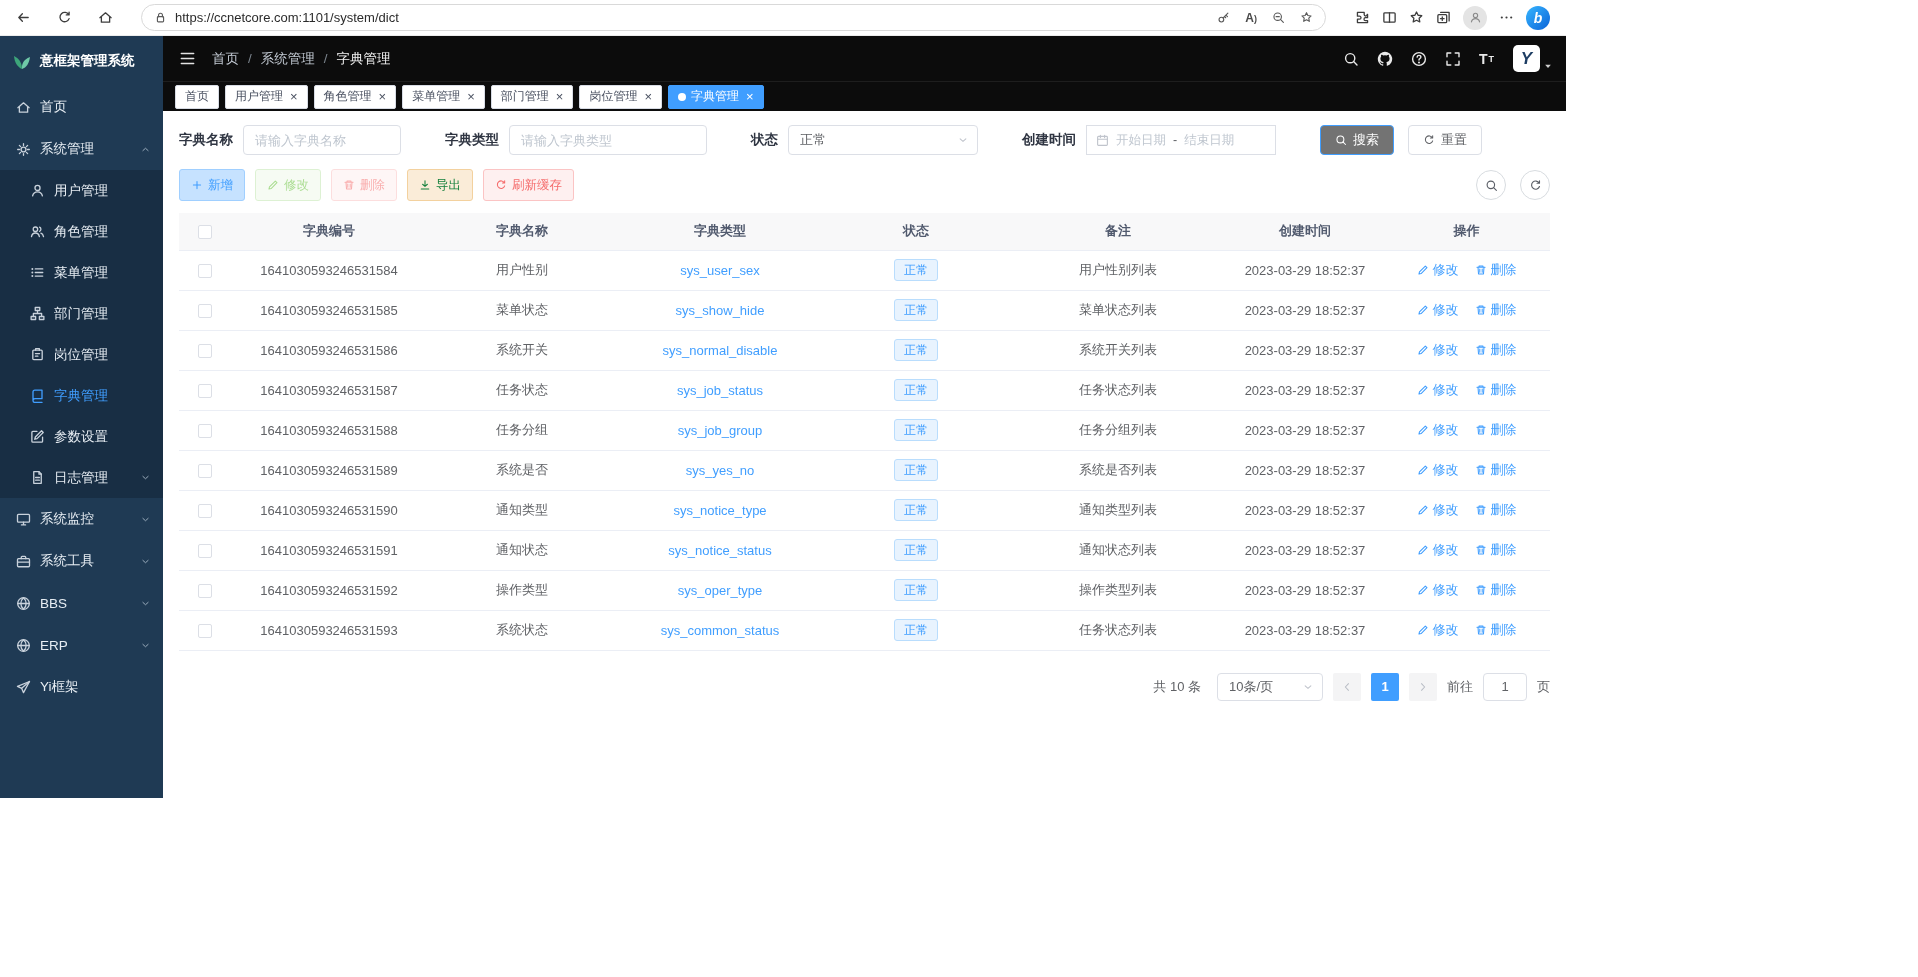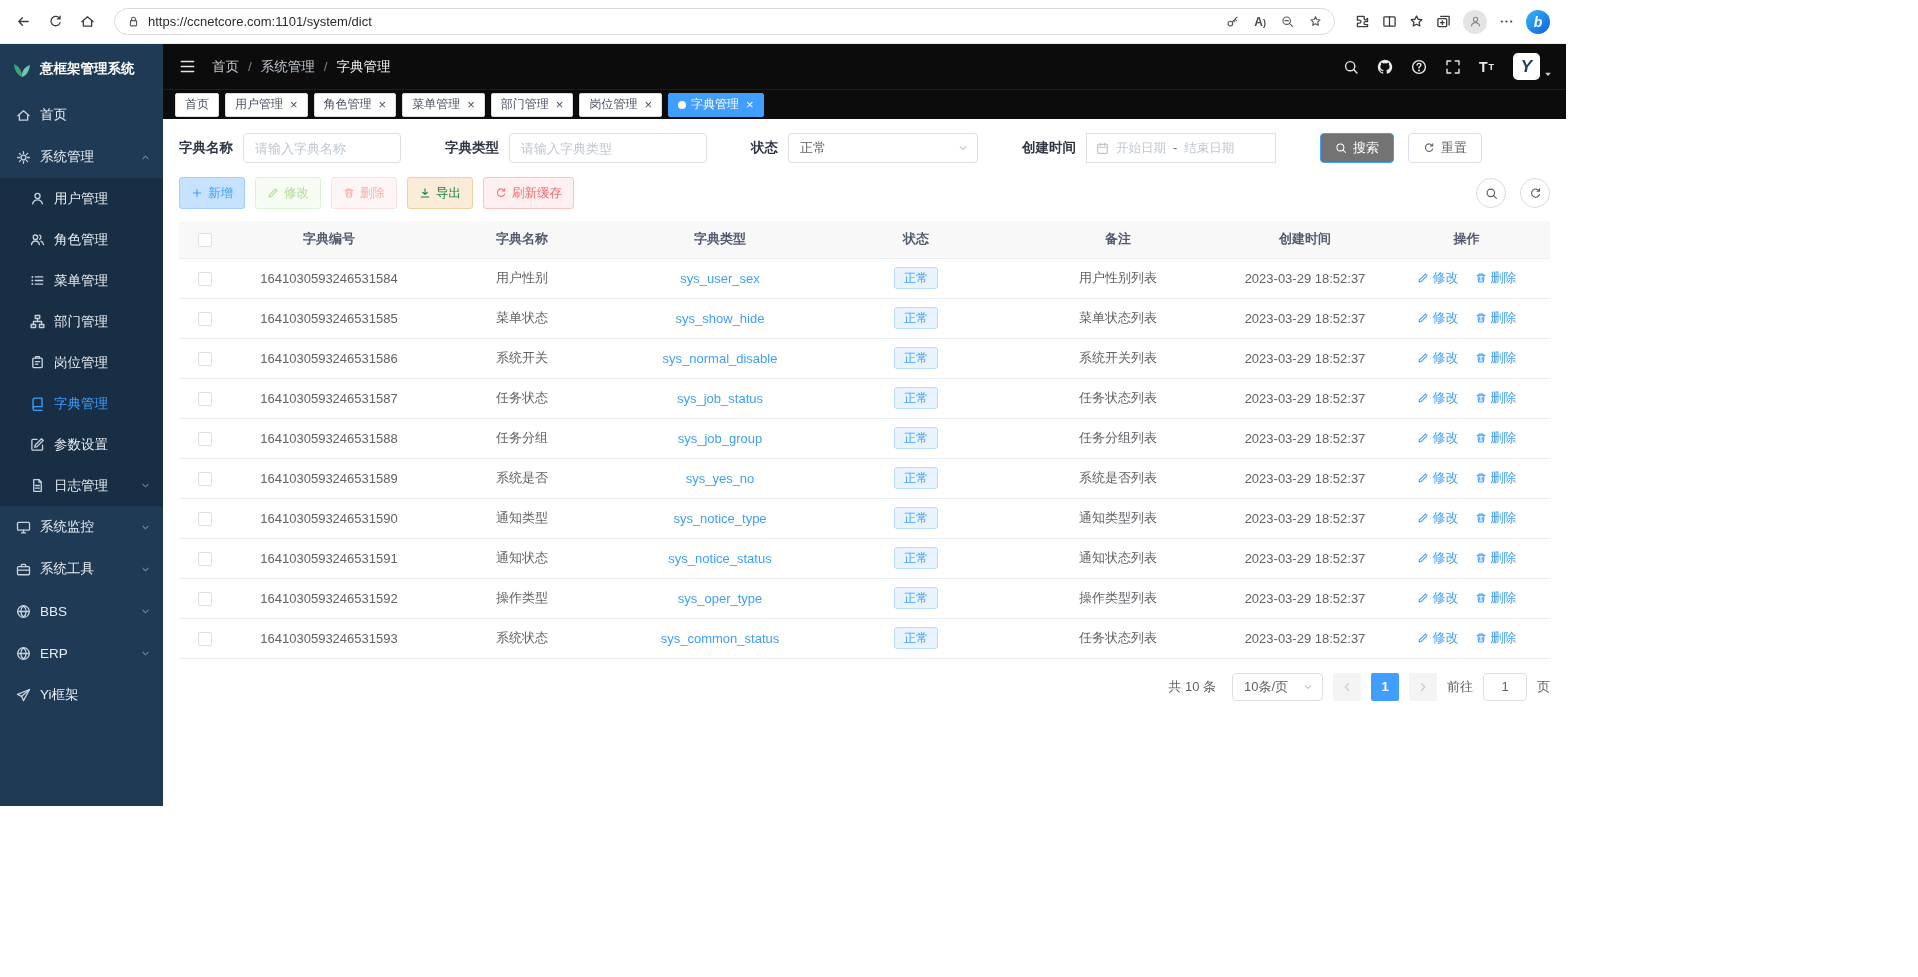--- a/index.html
+++ b/index.html
@@ -3,21 +3,21 @@
 <meta charset="utf-8">
 <style>
   *{box-sizing:border-box;margin:0;padding:0}
   html,body{background:#fff}
   body{width:1918px;height:977px;font-family:"Liberation Sans","DejaVu Sans",sans-serif;color:#333;overflow:hidden}
   .icon{display:inline-flex;width:1em;height:1em;flex-shrink:0}
   .icon svg{width:100%;height:100%;display:block}
   .window{width:1566px;height:798px;background:#fff;position:relative}
 
   
-  .browser-bar{height:44px;display:flex;align-items:center;padding:0 8px;gap:2px;background:#fff;border-bottom:1px solid #ececec}
+  .browser-bar{height:36px;display:flex;align-items:center;padding:0 8px;gap:11px;background:#fff;border-bottom:1px solid #ececec}
   .nav-btn{width:30px;height:30px;display:inline-flex;align-items:center;justify-content:center;border:none;background:transparent;color:#3d3d3d;font-size:15px;border-radius:6px;cursor:pointer}
   .url-bar{flex:1;height:27px;border:1px solid #d9d9d9;border-radius:14px;display:flex;align-items:center;padding:0 12px;gap:8px;background:#fff;margin:0 10px;cursor:text}
   .url-bar .icon{font-size:13px;color:#5a5a5a}
   .url-text{font-size:13px;color:#2b2b2b;flex:1;white-space:nowrap;overflow:hidden}
   .url-icons{display:flex;gap:15px;align-items:center;font-size:14px;color:#4a4a4a}
   .ra{font-size:12px;font-weight:700;color:#4a4a4a;cursor:pointer}
   .ra small{font-size:9px}
   .browser-right{display:flex;align-items:center;gap:12px;padding:0 8px;font-size:15px;color:#3d3d3d}
   .browser-right .icon{cursor:pointer}
   .avatar-circle{width:24px;height:24px;border-radius:50%;background:#e4e4e4;display:flex;align-items:center;justify-content:center;color:#8a8a8a;font-size:13px;cursor:pointer}
@@ -90,23 +90,23 @@
 
   .dict-table{width:100%;border-collapse:collapse;table-layout:fixed}
   .dict-table th{height:37px;background:#f8f8f9;color:#515a6e;font-size:13px;font-weight:700;border-bottom:1px solid #ebeef5;text-align:center;white-space:nowrap}
   .dict-table td{height:40px;border-bottom:1px solid #ebeef5;font-size:13px;color:#606266;text-align:center;white-space:nowrap;overflow:hidden;text-overflow:ellipsis}
   .checkbox{display:inline-block;width:14px;height:14px;border:1px solid #dcdfe6;border-radius:2px;background:#fff;cursor:pointer;vertical-align:middle}
   .type-link{color:#409eff;cursor:pointer;text-decoration:none}
   .tag{display:inline-block;height:22px;line-height:20px;padding:0 9px;background:#e8f3fe;border:1px solid #b9ddfd;color:#409eff;border-radius:3px;font-size:12px}
   .ops .op{color:#409eff;cursor:pointer;margin:0 8px;display:inline-flex;align-items:center;gap:4px;font-size:13px;text-decoration:none}
   .op .icon{font-size:12px}
 
-  .pagination{display:flex;align-items:center;justify-content:flex-end;gap:10px;margin-top:14px;font-size:13px;color:#606266;padding-bottom:20px}
+  .pagination{display:flex;align-items:center;justify-content:flex-end;gap:10px;margin-top:22px;font-size:13px;color:#606266;padding-bottom:20px}
   .pg-total{margin-right:6px}
-  .sel-size{width:91px;height:28px}
+  .sel-size{width:106px;height:28px}
   .pg-btn{min-width:28px;height:28px;border:none;border-radius:2px;background:#f4f4f5;color:#b7bcc4;display:inline-flex;align-items:center;justify-content:center;font-size:12px;cursor:pointer}
   .pg-btn.current{background:#409eff;color:#fff;font-weight:700;font-size:13px}
   .goto-input{width:44px;height:28px;border:1px solid #dcdfe6;border-radius:4px;text-align:center;font-size:13px;color:#606266;outline:none}
 </style>
 </head>
 <body>
 
 <div class="window">
 
   <div class="browser-bar">

